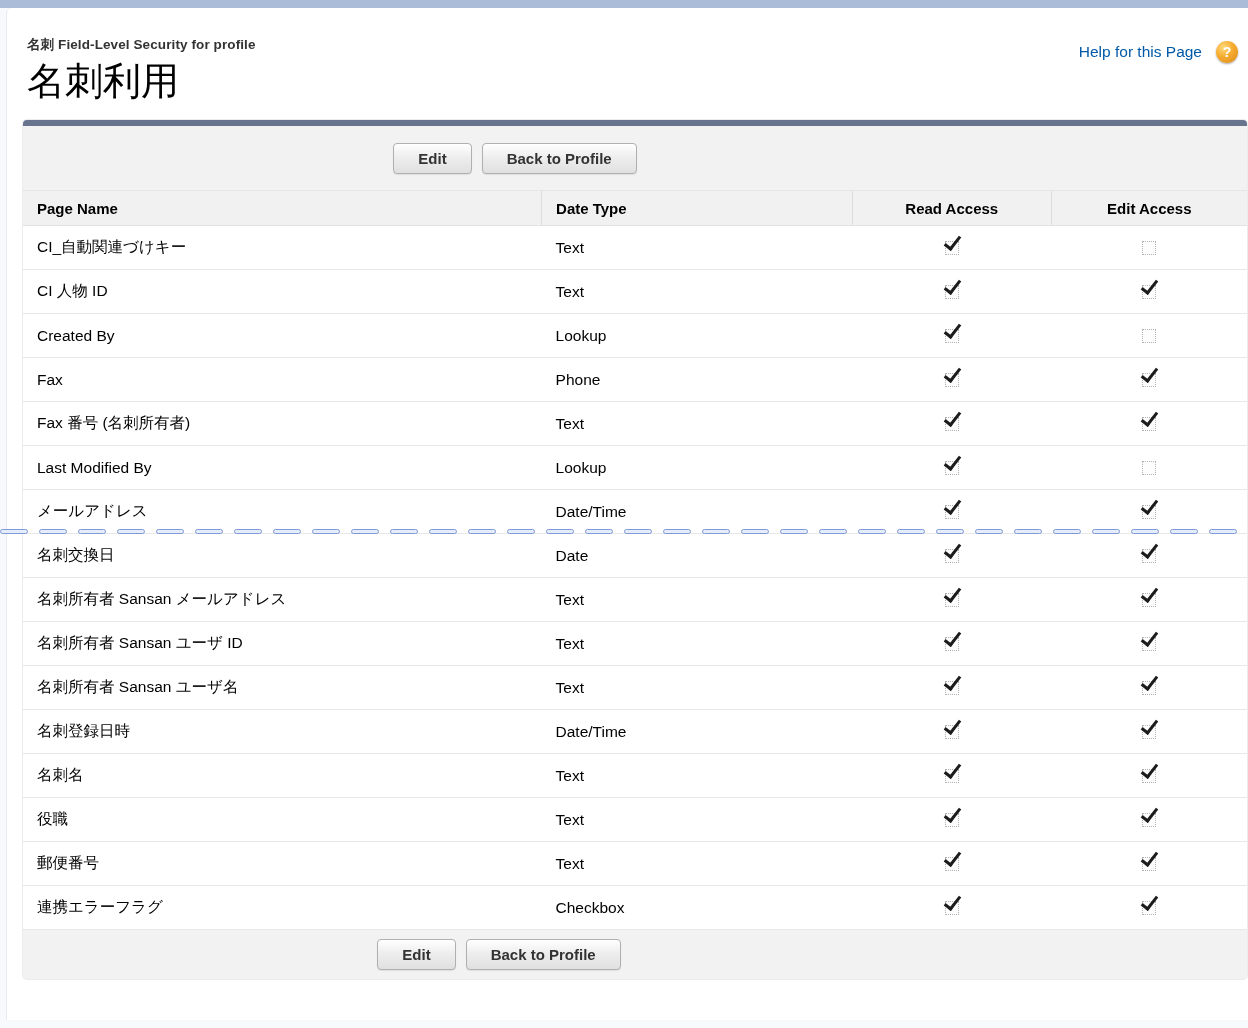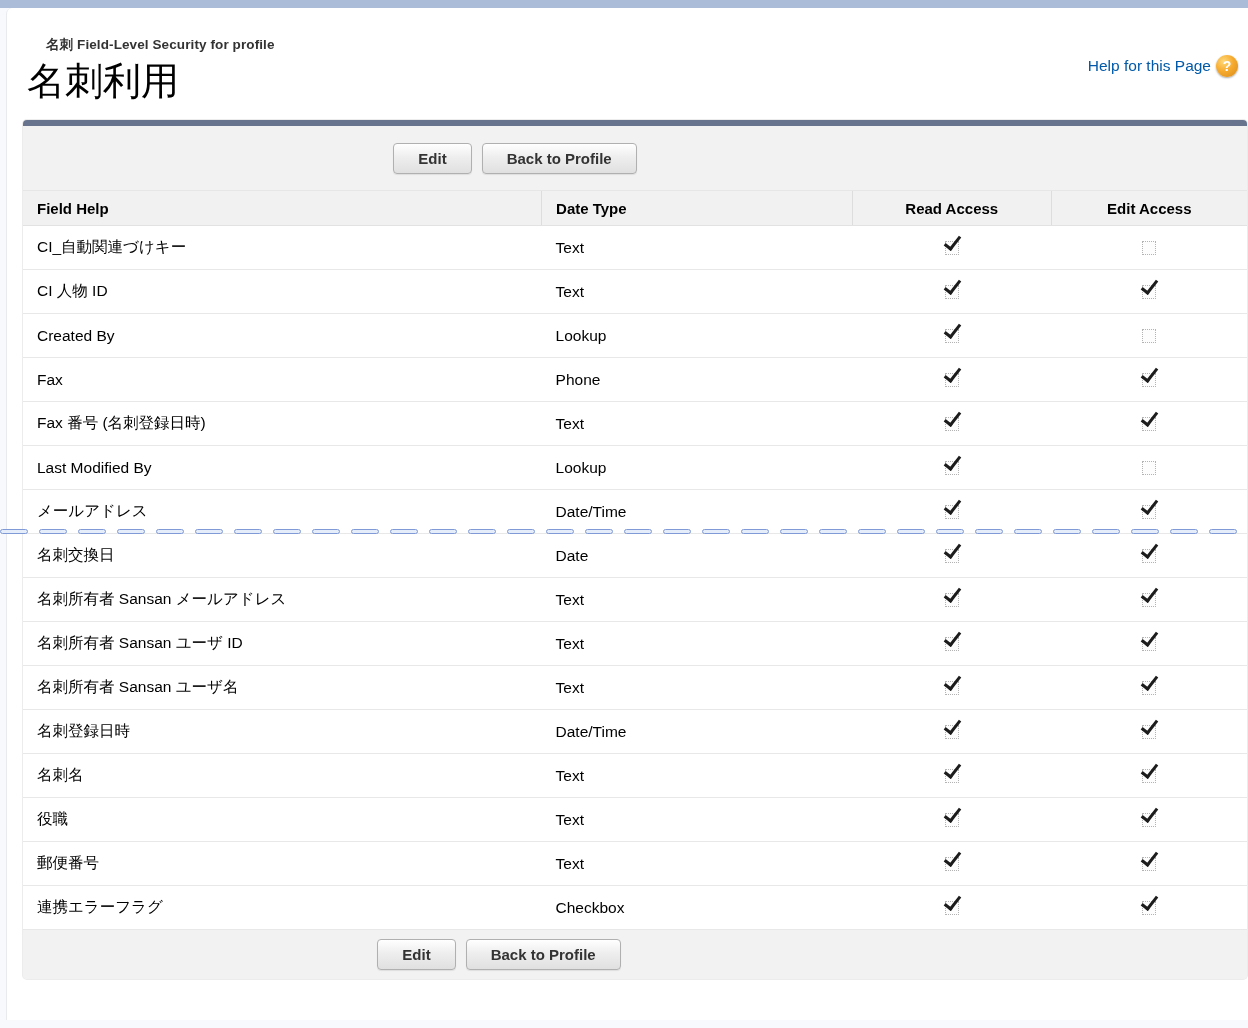--- a/index.html
+++ b/index.html
@@ -10,23 +10,23 @@
     position:relative;
     color:#1a1a1a;
   }
   .top-strip { position:absolute; top:0; left:0; width:1248px; height:8px; background:#aabcd8; }
   .content {
     position:absolute; top:8px; left:6px; width:1242px; height:1020px;
     background:#ffffff; border-radius:6px 0 0 0; border-left:1px solid #e8eaee;
   }
   
   .page-header { position:absolute; top:28px; left:20px; }
-  .breadcrumb { font-size:13.5px; font-weight:bold; color:#333; letter-spacing:.1px;margin-left:19px; }
+  .breadcrumb { font-size:13.5px; font-weight:bold; color:#333; letter-spacing:.1px; }
   .page-title { font-size:38px; font-weight:400; color:#000; margin-top:2px; }
-  .help-area { position:absolute; top:47px; right:10px; display:flex; align-items:center; gap:5px; }
+  .help-area { position:absolute; top:33px; right:10px; display:flex; align-items:center; gap:14px; }
   .help-link { color:#0159a8; font-size:15.5px; text-decoration:none; cursor:pointer; }
   .help-icon {
     width:22px; height:22px; border-radius:50%;
     background:radial-gradient(circle at 35% 30%, #ffd97a 0%, #f6ab2f 45%, #d98a18 100%);
     color:#fff; font-size:14px; font-weight:bold; text-align:center; line-height:22px;
     box-shadow:0 1px 2px rgba(0,0,0,.35); cursor:pointer;
   }
   
   .panel {
     position:absolute; top:112px; left:16px; width:1224px;
@@ -99,21 +99,21 @@
     <div class="btn-row-top">
       <div class="btn-bar top">
         <button class="btn">Edit</button>
         <button class="btn">Back to Profile</button>
       </div>
     </div>
 
     <table class="fls">
       <thead>
         <tr>
-          <th class="col-name">Field Help</th>
+          <th class="col-name">Page Name</th>
           <th class="col-type">Date Type</th>
           <th class="col-read center">Read Access</th>
           <th class="col-edit center">Edit Access</th>
         </tr>
       </thead>
       <tbody id="rows-body">
   <tr>
     <td>CI_自動関連づけキー</td>
     <td>Text</td>
     <td class="center">
@@ -151,21 +151,21 @@
     <td>Phone</td>
     <td class="center">
       <span class="cbx checked"><span class="tick"></span></span>
     </td>
     <td class="center">
       <span class="cbx checked"><span class="tick"></span></span>
     </td>
   </tr>
 
   <tr>
-    <td>Fax 番号 (名刺登録日時)</td>
+    <td>Fax 番号 (名刺所有者)</td>
     <td>Text</td>
     <td class="center">
       <span class="cbx checked"><span class="tick"></span></span>
     </td>
     <td class="center">
       <span class="cbx checked"><span class="tick"></span></span>
     </td>
   </tr>
 
   <tr>

